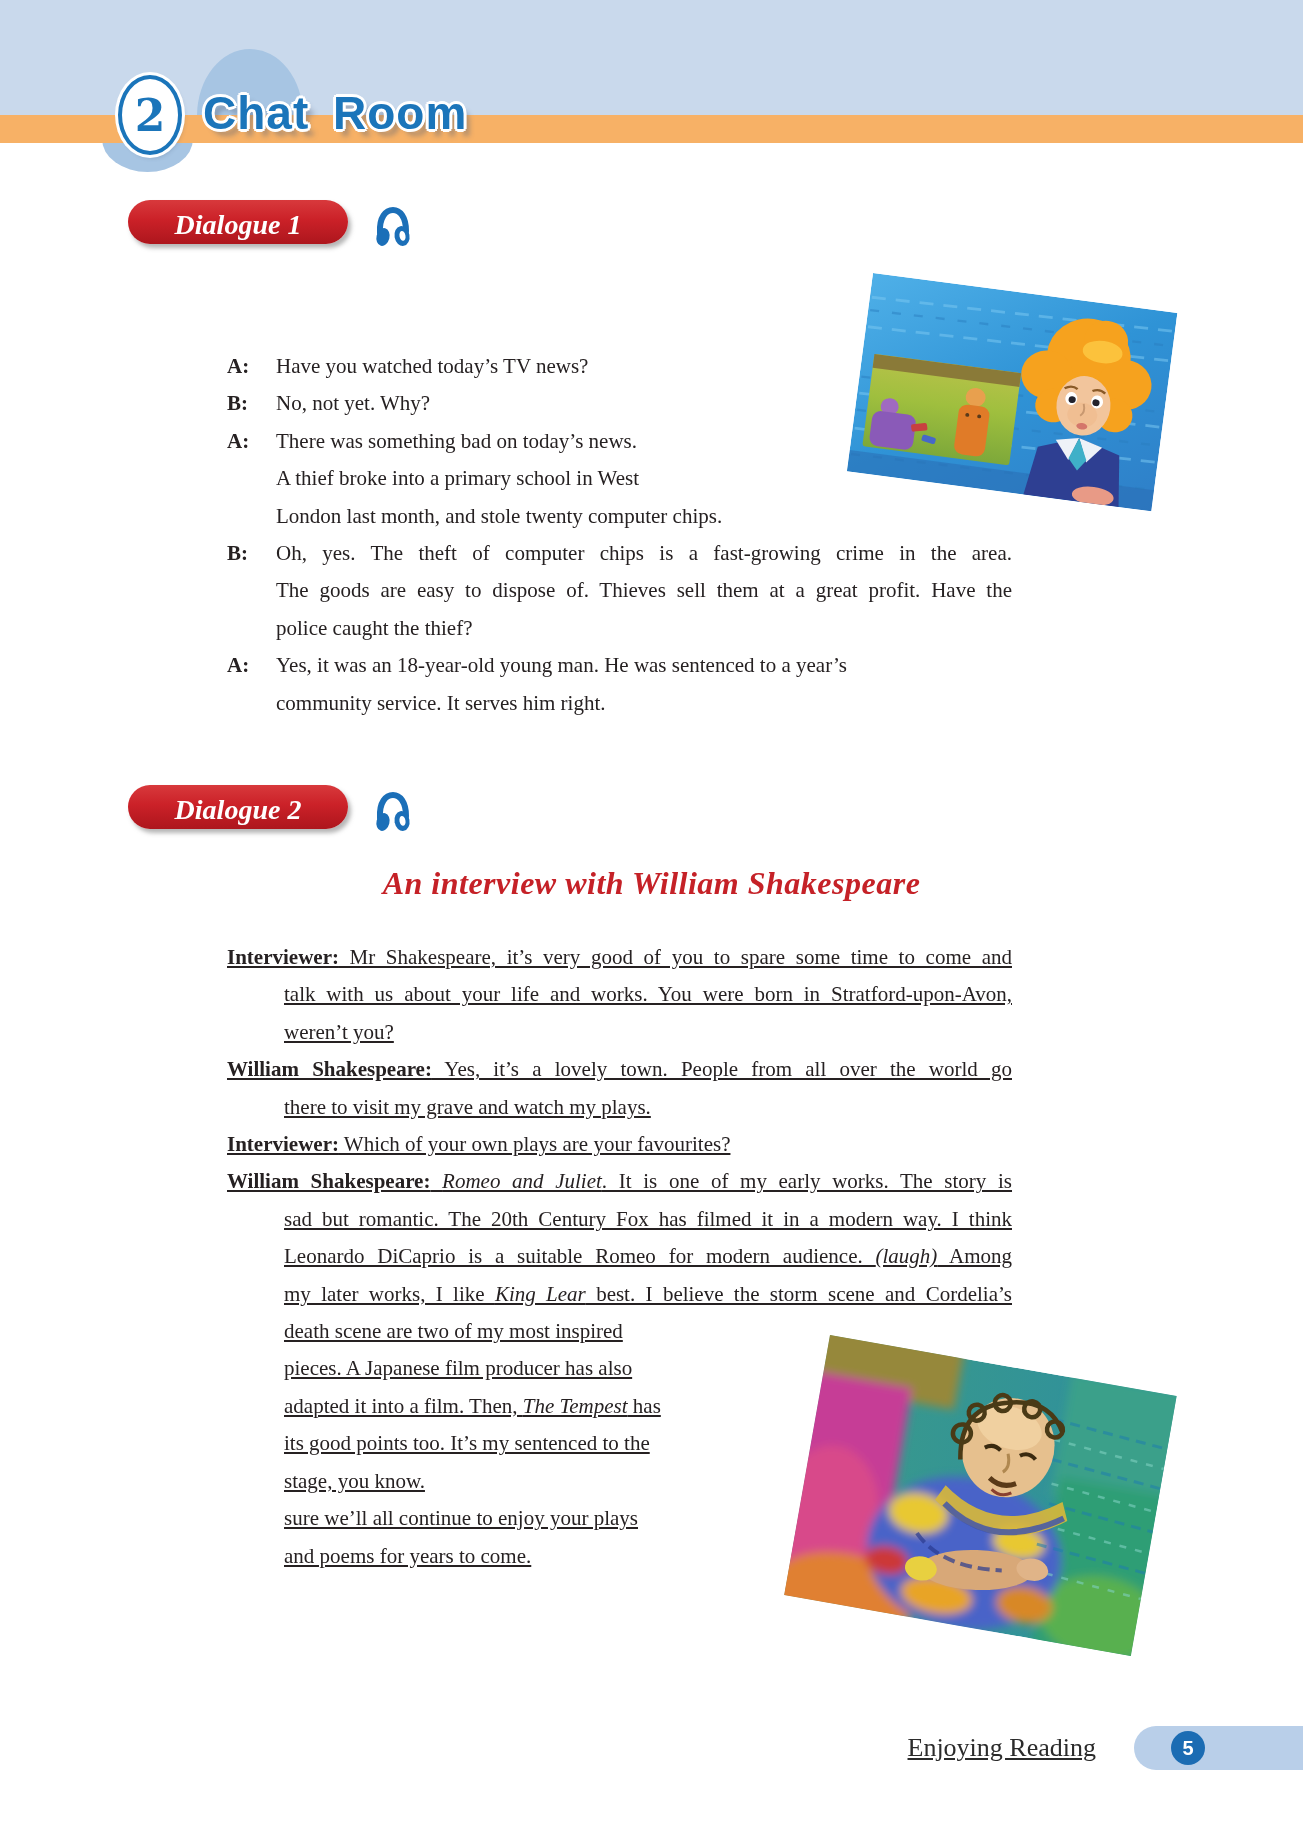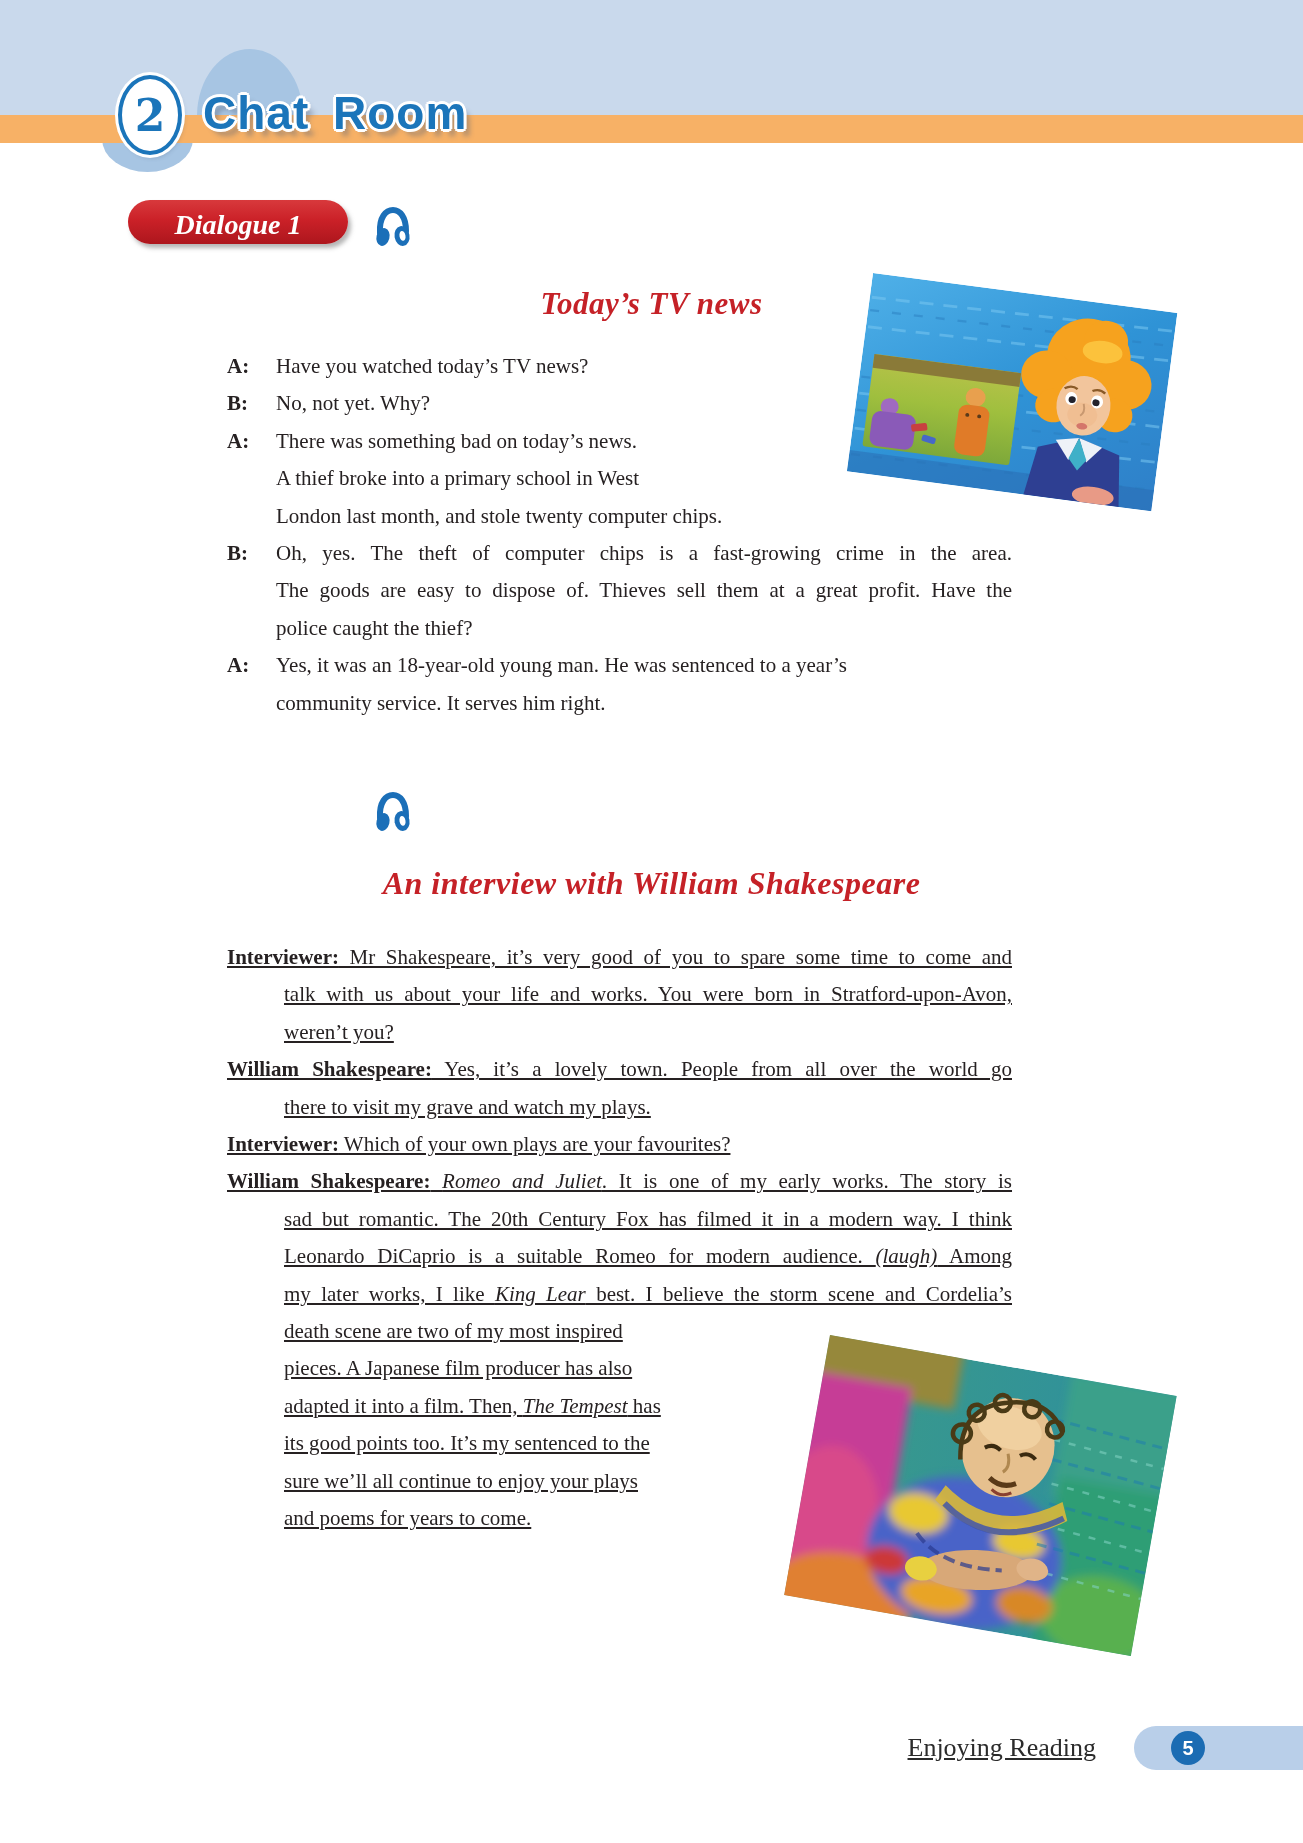--- a/index.html
+++ b/index.html
@@ -80,21 +80,20 @@
     <span>Dialogue 1</span>
   </div>
   <div class="hp-icon hp1">
     <svg viewBox="0 0 40 42">
       <path d="M8 27 C7 11 14 4 21 4 C28 4 34 11 34 25" fill="none" stroke="var(--icon-blue)" stroke-width="6" stroke-linecap="round"></path>
       <ellipse cx="11" cy="31" rx="6.5" ry="9" fill="var(--icon-blue)" transform="rotate(14 11 31)"></ellipse>
       <ellipse cx="30" cy="30" rx="7.5" ry="10" fill="var(--icon-blue)" transform="rotate(-10 30 30)"></ellipse>
       <ellipse cx="30.5" cy="30" rx="3" ry="5" fill="#fff" transform="rotate(-10 30 30)"></ellipse>
     </svg>
   </div>
-  <div class="sec-title title1">Today’s TV news</div>
 
   <div class="dlg-block d1">
       <div class="tline"><span class="spk">A:</span><span>Have you watched today’s TV news?</span></div>
       <div class="tline"><span class="spk">B:</span><span>No, not yet. Why?</span></div>
       <div class="tline"><span class="spk">A:</span><span>There was something bad on today’s news.</span></div>
       <div class="tline ind"><span>A thief broke into a primary school in West</span></div>
       <div class="tline ind"><span>London last month, and stole twenty computer chips.</span></div>
       <div class="tline just"><span class="spk">B:</span><span>Oh, yes. The theft of computer chips is a fast-growing crime in the area.</span></div>
       <div class="tline just ind"><span>The goods are easy to dispose of. Thieves sell them at a great profit. Have the</span></div>
       <div class="tline ind"><span>police caught the thief?</span></div>
@@ -164,20 +163,23 @@
         <ellipse cx="227" cy="134" rx="5.5" ry="3.5" fill="#d4766a"></ellipse>
         <path d="M178 215 L186 162 L226 147 L268 160 L274 215 Z" fill="#2e3f92"></path>
         <path d="M203 152 L226 147 L218 172 Z" fill="#eef2f8"></path>
         <path d="M250 154 L226 147 L236 172 Z" fill="#eef2f8"></path>
         <path d="M218 170 L226 147 L236 170 L228 182 Z" fill="#3fb0c8"></path>
         <ellipse cx="247" cy="207" rx="21" ry="10" fill="#e89a86"></ellipse>
       </g>
     </svg>
   </div>
 
+  <div class="dlg-badge badge2">
+    <span>Dialogue 2</span>
+  </div>
   <div class="hp-icon hp2">
     <svg viewBox="0 0 40 42">
       <path d="M8 27 C7 11 14 4 21 4 C28 4 34 11 34 25" fill="none" stroke="var(--icon-blue)" stroke-width="6" stroke-linecap="round"></path>
       <ellipse cx="11" cy="31" rx="6.5" ry="9" fill="var(--icon-blue)" transform="rotate(14 11 31)"></ellipse>
       <ellipse cx="30" cy="30" rx="7.5" ry="10" fill="var(--icon-blue)" transform="rotate(-10 30 30)"></ellipse>
       <ellipse cx="30.5" cy="30" rx="3" ry="5" fill="#fff" transform="rotate(-10 30 30)"></ellipse>
     </svg>
   </div>
   <div class="sec-title title2">An interview with William Shakespeare</div>
 
@@ -189,20 +191,21 @@
       <div class="tline ind"><span>there to visit my grave and watch my plays.</span></div>
       <div class="tline"><span class="b">Interviewer:</span><span> Which of your own plays are your favourites?</span></div>
       <div class="tline just"><span class="b">William Shakespeare:</span><span> </span><span class="i">Romeo and Juliet</span><span>. It is one of my early works. The story is</span></div>
       <div class="tline just ind"><span>sad but romantic. The 20th Century Fox has filmed it in a modern way. I think</span></div>
       <div class="tline just ind"><span>Leonardo DiCaprio is a suitable Romeo for modern audience. </span><span class="i">(laugh)</span><span> Among</span></div>
       <div class="tline just ind"><span>my later works, I like </span><span class="i">King Lear</span><span> best. I believe the storm scene and Cordelia’s</span></div>
       <div class="tline ind"><span>death scene are two of my most inspired</span></div>
       <div class="tline ind"><span>pieces. A Japanese film producer has also</span></div>
       <div class="tline ind"><span>adapted it into a film. Then, </span><span class="i">The Tempest</span><span> has</span></div>
       <div class="tline ind"><span>its good points too. It’s my sentenced to the</span></div>
+      <div class="tline ind"><span>stage, you know.</span></div>
       <div class="tline ind"><span>sure we’ll all continue to enjoy your plays</span></div>
       <div class="tline ind"><span>and poems for years to come.</span></div>
     </div>
 
   <div class="pic pic-ws" aria-label="Brightly coloured stylised portrait of William Shakespeare with folded arms">
     <svg viewBox="0 0 352 264" preserveAspectRatio="none">
       <defs>
         <linearGradient id="wsbg" x1="0" y1="0" x2="1" y2="0">
           <stop offset="0" stop-color="#3a9a8a"></stop>
             <stop offset="1" stop-color="#2e8f9e"></stop>

